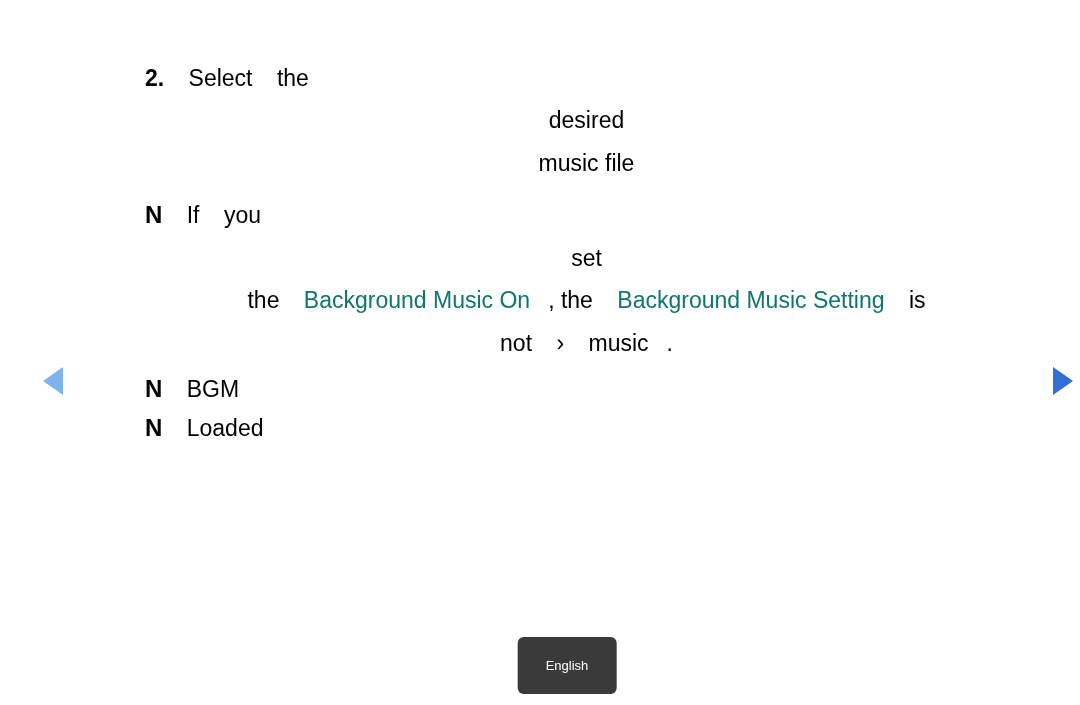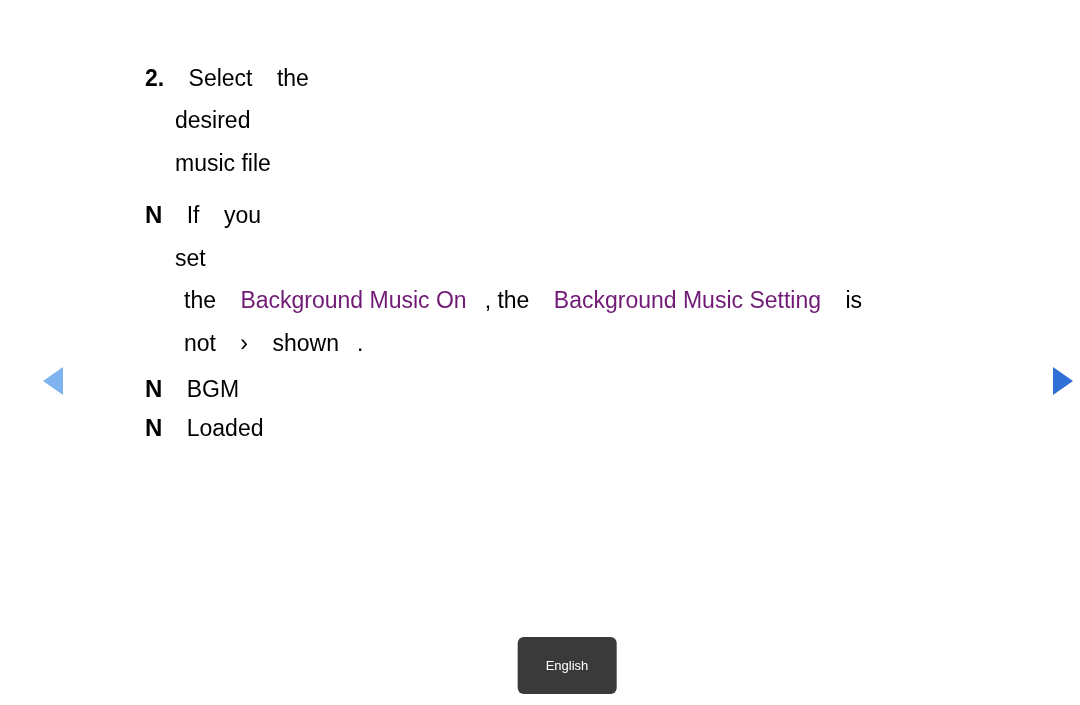--- a/index.html
+++ b/index.html
@@ -23,32 +23,33 @@
       font-size: 23px;
       line-height: 1.45;
       color: #000000;
     }
     .content .line {
       margin-bottom: 2px;
       letter-spacing: 0;
     }
     .indent {
       margin-left: 48px;
+      text-align: center;
     }
     .num {
       font-weight: bold;
       display: inline;
     }
     .note-letter {
       font-weight: bold;
       font-size: 24px;
       display: inline;
     }
     .highlight {
-      color: #701a75;
+      color: #0f766e;
     }
     .and-text {
       color: #000000;
     }
     .english-badge {
       position: absolute;
       bottom: 20px;
       left: 50%;
       transform: translateX(-50%);
       background: #3a3a3a;
@@ -90,21 +91,21 @@
   <div class="line" style="margin-top:18px;">
     <span class="note-letter">N</span><span> If </span><span>you </span>
   </div>
   <div class="line indent">set </div>
   <div class="line indent">
     <span>the</span>
     <span class="highlight">Background Music On</span><span class="and-text">, the</span>
     <span class="highlight">Background Music Setting</span><span> is </span>
   </div>
   <div class="line indent">
-    <span>not</span><span> › </span><span>shown</span><span>.</span>
+    <span>not</span><span> › </span><span>music</span><span>.</span>
   </div>
 
   <div class="line" style="margin-top:12px;">
     <span class="note-letter">N</span><span> BGM </span><span> </span>
   </div>
 
   <div class="line" style="margin-top:4px;">
     <span class="note-letter">N</span><span> Loaded</span><span> </span>
   </div>
 </div>

